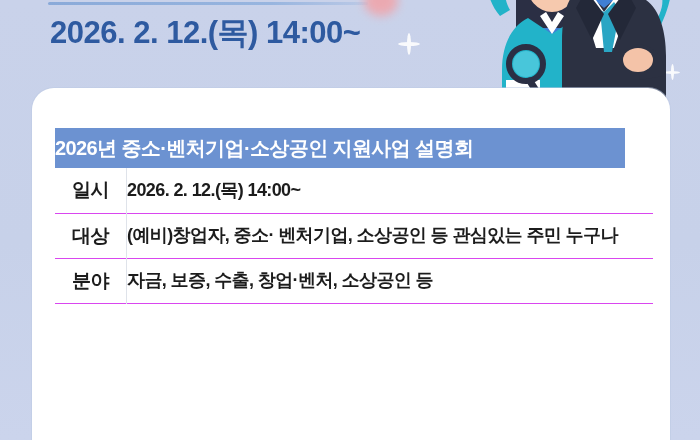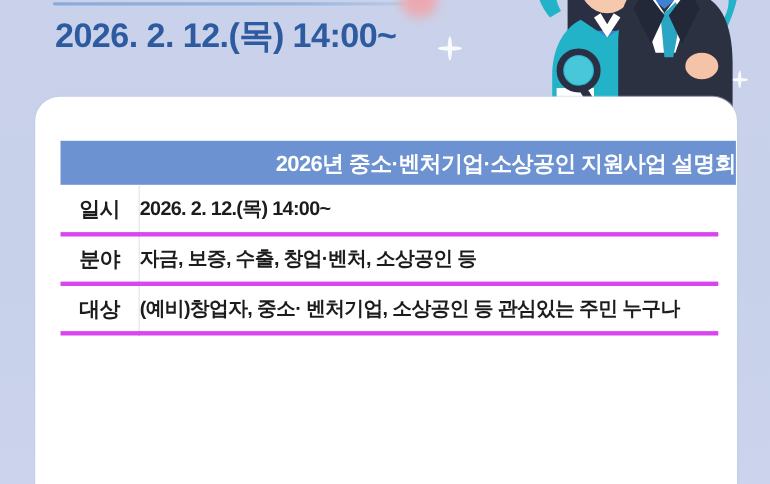--- a/index.html
+++ b/index.html
@@ -130,45 +130,45 @@
     background: #ffffff;
     border-radius: 22px 22px 0 0;
     box-shadow: 0 0 0 1px rgba(190,202,228,.55);
     overflow: hidden;
   }
 
   .card-header {
     position: absolute;
     left: 23px;
     top: 40px;
-    width: 614px;
+    width: 570px;
     height: 40px;
     background: #6c92d1;
     display: flex;
     align-items: center;
-    justify-content: flex-end;
+    justify-content: flex-start;
   }
   .card-header-title {
     color: #ffffff;
     font-size: 20px;
     font-weight: bold;
     letter-spacing: -0.6px;
     white-space: nowrap;
   }
 
   .info-table {
     position: absolute;
     left: 23px;
     top: 80px;
     width: 598px;
     border-collapse: collapse;
     table-layout: fixed;
   }
   .info-table tr {
-    border-bottom: 4px solid #d946ef;
+    border-bottom: 1px solid #d946ef;
   }
   .info-table td {
     padding: 0;
     vertical-align: middle;
   }
   .cell-label {
     width: 71px;
     text-align: center;
     font-size: 19px;
     font-weight: bold;
@@ -270,28 +270,28 @@
 
     <table class="info-table">
       <tbody>
         <tr class="row-h">
           <td class="cell-label">일시</td>
           <td class="cell-value">
             <span class="value-line">2026. 2. 12.(목) 14:00~</span>
           </td>
         </tr>
         <tr class="row-h">
+          <td class="cell-label">대상</td>
+          <td class="cell-value">
+            <span class="value-line">(예비)창업자, 중소· 벤처기업, 소상공인 등 관심있는 주민 누구나</span>
+          </td>
+        </tr>
+        <tr class="row-h">
           <td class="cell-label">분야</td>
           <td class="cell-value">
             <span class="value-line">자금, 보증, 수출, 창업·벤처, 소상공인 등</span>
           </td>
         </tr>
-        <tr class="row-h">
-          <td class="cell-label">대상</td>
-          <td class="cell-value">
-            <span class="value-line">(예비)창업자, 중소· 벤처기업, 소상공인 등 관심있는 주민 누구나</span>
-          </td>
-        </tr>
       </tbody>
     </table>
 
   </div>
 </div>
 
 </body></html>

